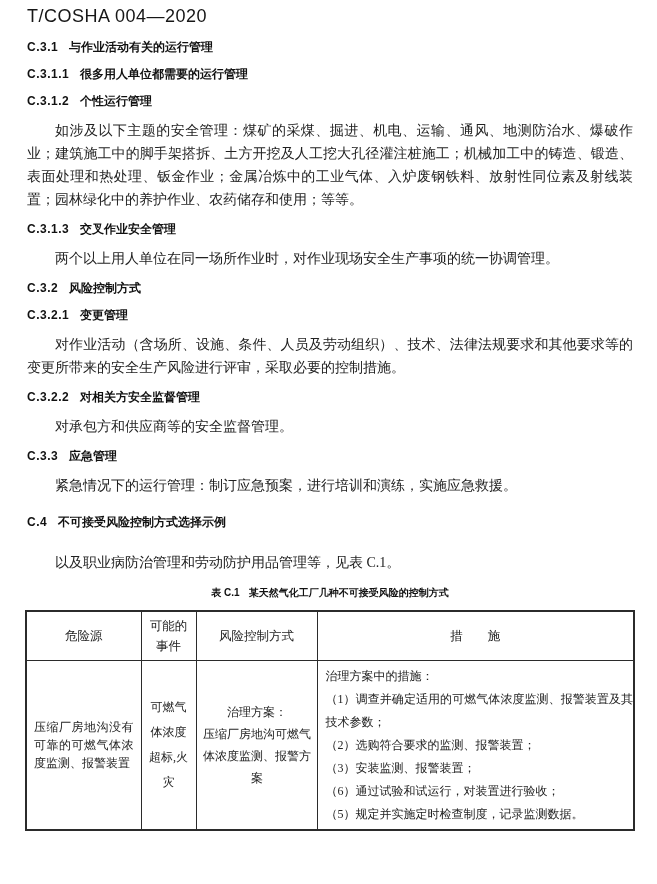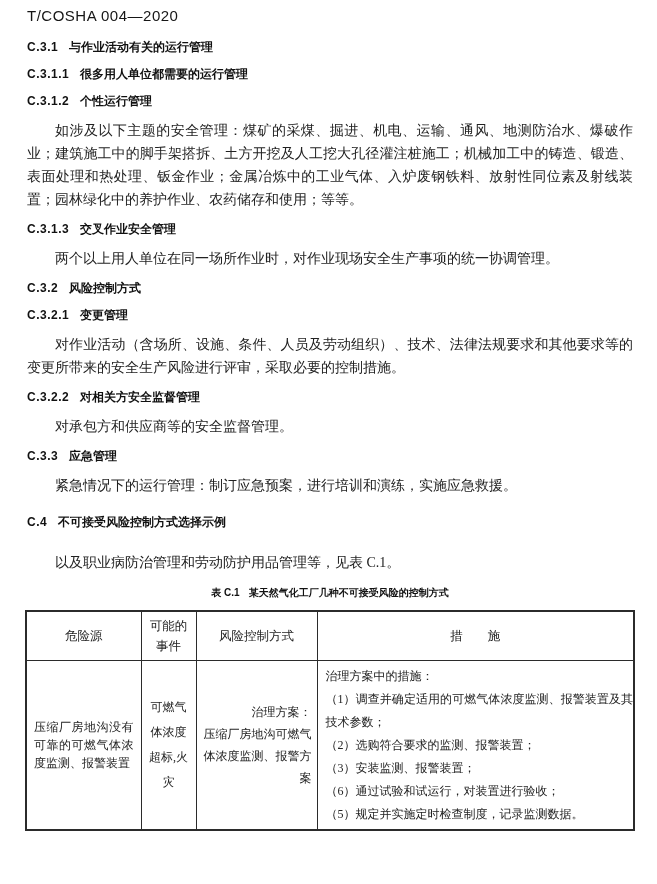--- a/index.html
+++ b/index.html
@@ -9,21 +9,21 @@
     height: 884px;
     box-sizing: border-box;
     padding: 7px 24px 0 27px;
     background: #ffffff;
     color: #1f1f1f;
     overflow: hidden;
     font-family: "Liberation Serif", serif;
   }
   .doc-number {
     font-family: "Liberation Sans", sans-serif;
-    font-size: 15px;
+    font-size: 18px;
     line-height: 18px;
     letter-spacing: 0.5px;
     color: #161616;
   }
   .heading {
     font-family: "Liberation Sans", sans-serif;
     font-weight: 700;
     font-size: 12px;
     line-height: 18px;
     margin-top: 9px;
@@ -70,21 +70,21 @@
   th.th-cell {
     height: 44px;
     text-align: center;
     line-height: 20px;
     padding: 2px 6px;
     font-size: 12.5px;
   }
   td.body-cell { height: 164px; }
   td.cell-hazard  { padding: 0 7px; line-height: 18px; text-align: justify; }
   td.cell-event   { padding: 0 5px; line-height: 25px; text-align: center; }
-  td.cell-control { padding: 0 5px 0 6px; line-height: 22px; text-align: right; }
+  td.cell-control { padding: 0 5px 0 6px; line-height: 22px; text-align: center; }
   td.cell-measures{ padding: 2px 0 2px 8px; line-height: 23px; text-align: left; }
   .cm-line { line-height: 22px; }
   .measure-line { line-height: 23px; text-align: justify; }
 </style>
 </head>
 <body>
 
 <div class="page">
 
   <div class="doc-number">T/COSHA 004—2020</div>

